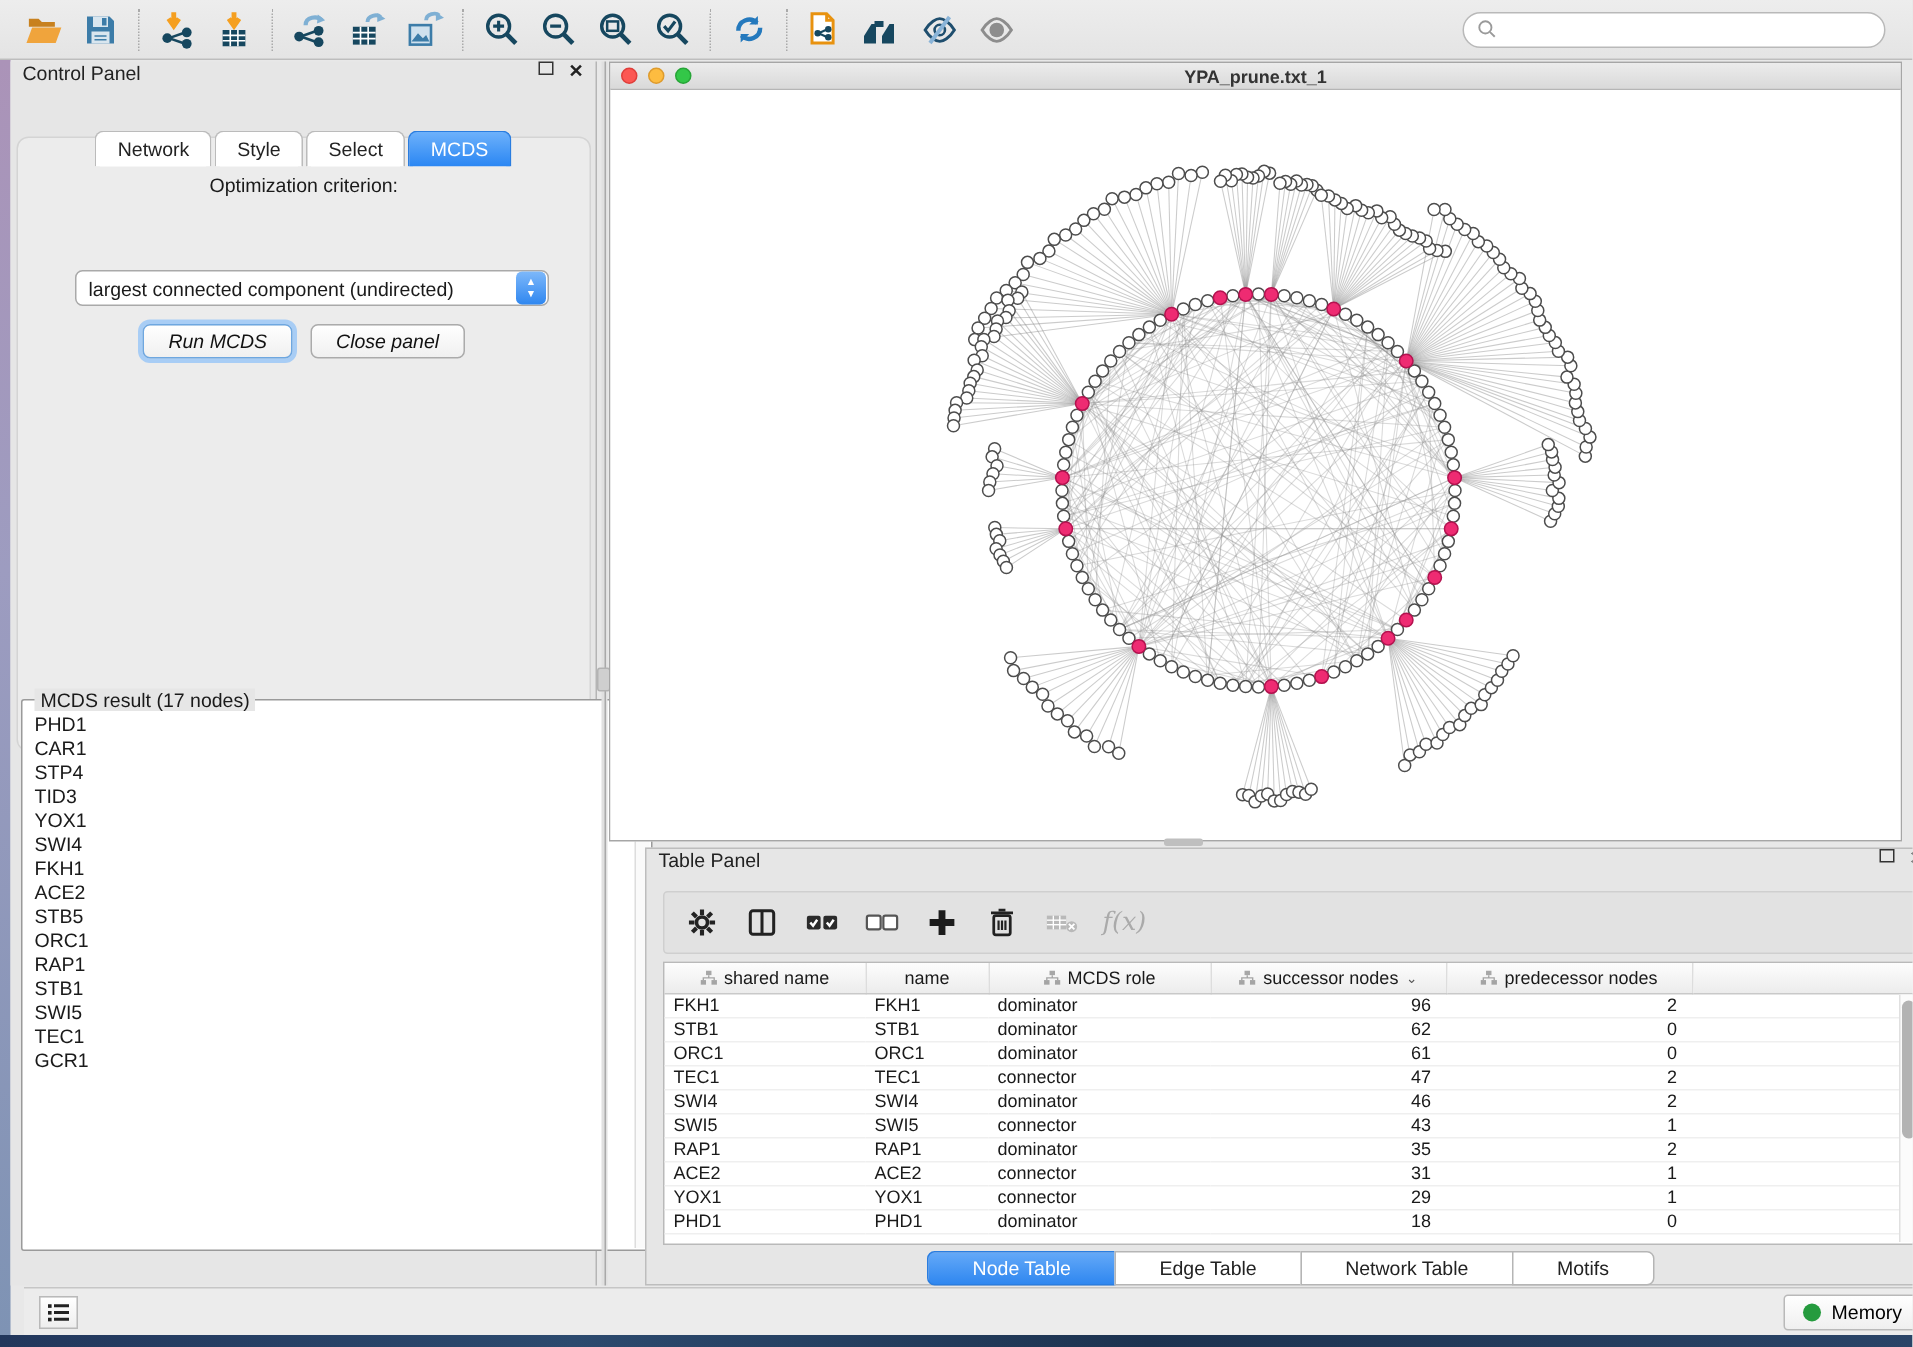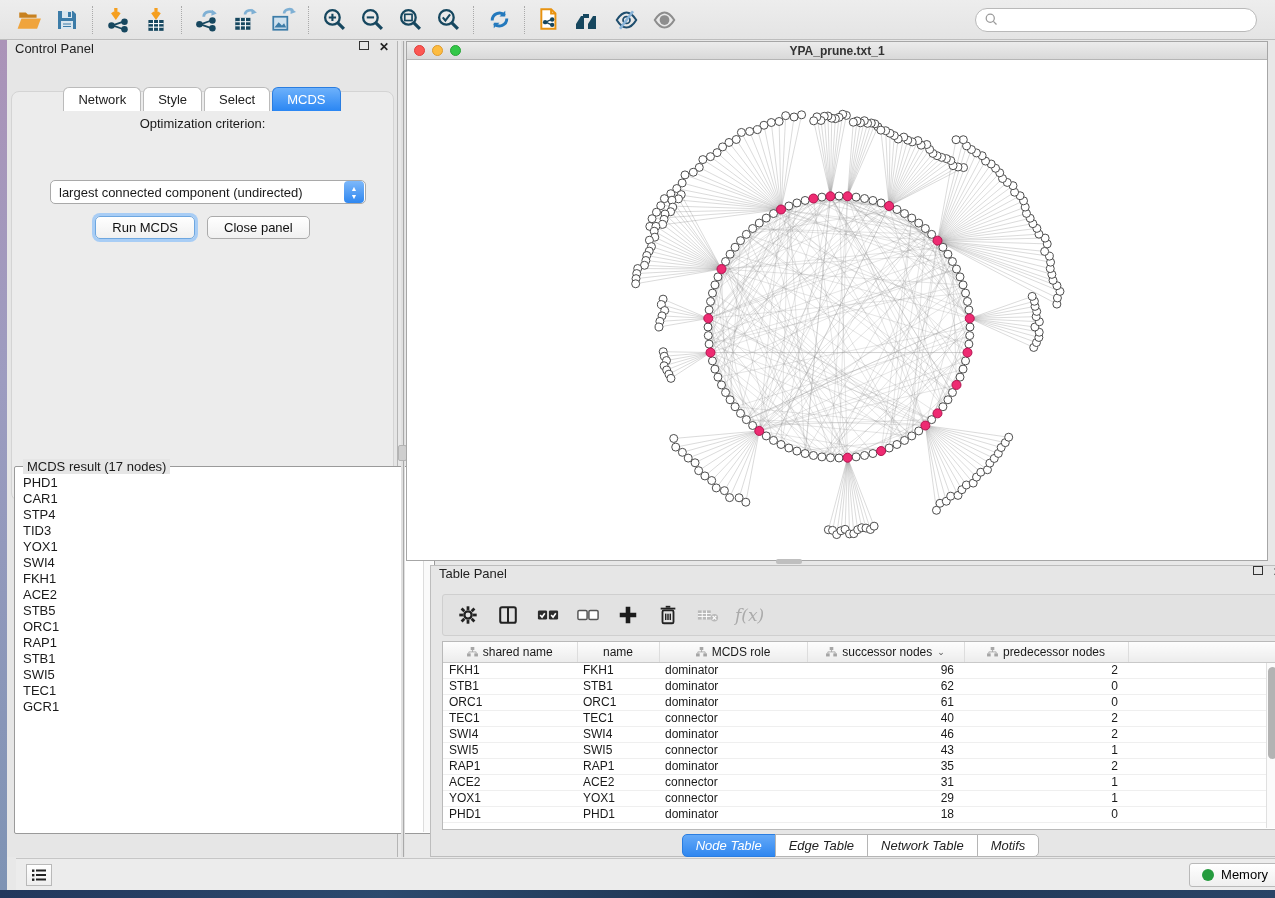--- a/index.html
+++ b/index.html
@@ -41,21 +41,21 @@
     background:#ececec; border:1px solid #d4d4d4; border-radius:8px; }
   .opt-label { text-align:center; margin-top:24px; font-size:13px; }
   .dropdown { position:absolute; left:38px; top:88px; width:316px; height:24px; background:#fff;
     border:1px solid #a9a9a9; border-radius:5px; display:flex; align-items:center; font-size:13px; }
   .dropdown .val { flex:1; padding:0 8px; white-space:nowrap; overflow:hidden; }
   .dd-stepper { width:20px; height:22px; margin-right:1px; border-radius:4px;
     background:linear-gradient(#7db8fa,#2f87f0); color:#fff; font-size:7px; line-height:1;
     display:flex; flex-direction:column; align-items:center; justify-content:center; gap:1px; }
   .btn-row { position:absolute; left:0; top:124px; width:100%; display:flex; justify-content:center; gap:12px; }
   .pbtn { font-size:13px; padding:3px 16px; background:linear-gradient(#ffffff,#f0f0f0);
-    border:1px solid #ababab; border-radius:5px; color:#111; }
+    border:1px solid #ababab; border-radius:5px; color:#111;font-style:italic; }
   .pbtn.focus { box-shadow:0 0 0 3px #a8cdf5; border-color:#6ea7e0; }
 
   .mcds-group { position:absolute; left:7px; top:425px; width:421px; height:368px;
     border:1px solid #9a9a9a; border-radius:2px; background:#fff; }
   .mcds-legend { position:absolute; left:8px; top:-8px; background:#e6e6e6; padding:0 4px; font-size:13px; }
   .mcds-list { position:absolute; inset:4px 12px 2px 2px; overflow:hidden; font-size:13px; line-height:16px; padding:4px 6px; }
   .mcds-scroll { position:absolute; right:1px; top:1px; bottom:1px; width:10px; background:#fafafa; border-left:1px solid #ddd; }
 
   
   .vsplit { position:absolute; left:401px; top:41px; width:4px; height:816px; background:#e0e0e0; }
@@ -82,21 +82,21 @@
   .tbl-wrap { position:absolute; left:11px; top:75px; width:838px; height:189px; background:#fff; border:1px solid #b9b9b9; }
   table.ntable { border-collapse:collapse; width:100%; table-layout:fixed; font-size:12px; }
   .ntable th { height:20px; font-weight:normal; background:linear-gradient(#fdfdfd,#ececec);
     border-bottom:1px solid #c9c9c9; border-right:1px solid #ddd; white-space:nowrap; overflow:hidden; }
   .ntable th .hwrap { display:flex; align-items:center; justify-content:center; gap:5px; padding:0 4px; }
   .ntable td { height:16px; padding:0 6px; border-bottom:1px solid #efefef; white-space:nowrap; overflow:hidden; }
   .ntable td.num { text-align:right; padding-right:10px; }
   .tbl-scroll { position:absolute; right:1px; top:21px; bottom:1px; width:12px; background:#fbfbfb; border-left:1px solid #e0e0e0; }
   .tbl-thumb { position:absolute; left:1px; top:4px; width:9px; height:92px; background:#b3b3b3; border-radius:5px; }
   .tp-tabs { position:absolute; left:0; right:0; top:268px; display:flex; justify-content:center; }
-  .tp-tab { font-size:13px; padding:3px 13px; background:#fff; border:1px solid #b5b5b5; color:#222; margin-left:-1px;font-style:italic; }
+  .tp-tab { font-size:13px; padding:3px 29px; background:#fff; border:1px solid #b5b5b5; color:#222; margin-left:-1px; }
   .tp-tab:first-child { border-radius:5px 0 0 5px; }
   .tp-tab:last-child { border-radius:0 5px 5px 0; }
   .tp-tab.active { background:linear-gradient(#64a9f8,#2f87f0); color:#fff; border-color:#2a7de0; }
   .tree-ic { opacity:.55; }
   .sort-ch { font-size:9px; color:#555; }
 
   
   .statusbar { position:absolute; left:16px; top:858px; width:1275px; height:32px;
     background:#ececec; border-top:1px solid #c6c6c6; display:flex; align-items:center; padding:0 10px; }
   .sb-left { width:26px; height:22px; background:linear-gradient(#fff,#eee); border:1px solid #b9b9b9; display:flex; align-items:center; justify-content:center; }
@@ -1217,21 +1217,21 @@
             <td class="">ORC1</td>
             <td class="">dominator</td>
             <td class="num">61</td>
             <td class="num">0</td>
             <td></td>
           </tr>
           <tr>
             <td class="">TEC1</td>
             <td class="">TEC1</td>
             <td class="">connector</td>
-            <td class="num">40</td>
+            <td class="num">47</td>
             <td class="num">2</td>
             <td></td>
           </tr>
           <tr>
             <td class="">SWI4</td>
             <td class="">SWI4</td>
             <td class="">dominator</td>
             <td class="num">46</td>
             <td class="num">2</td>
             <td></td>

